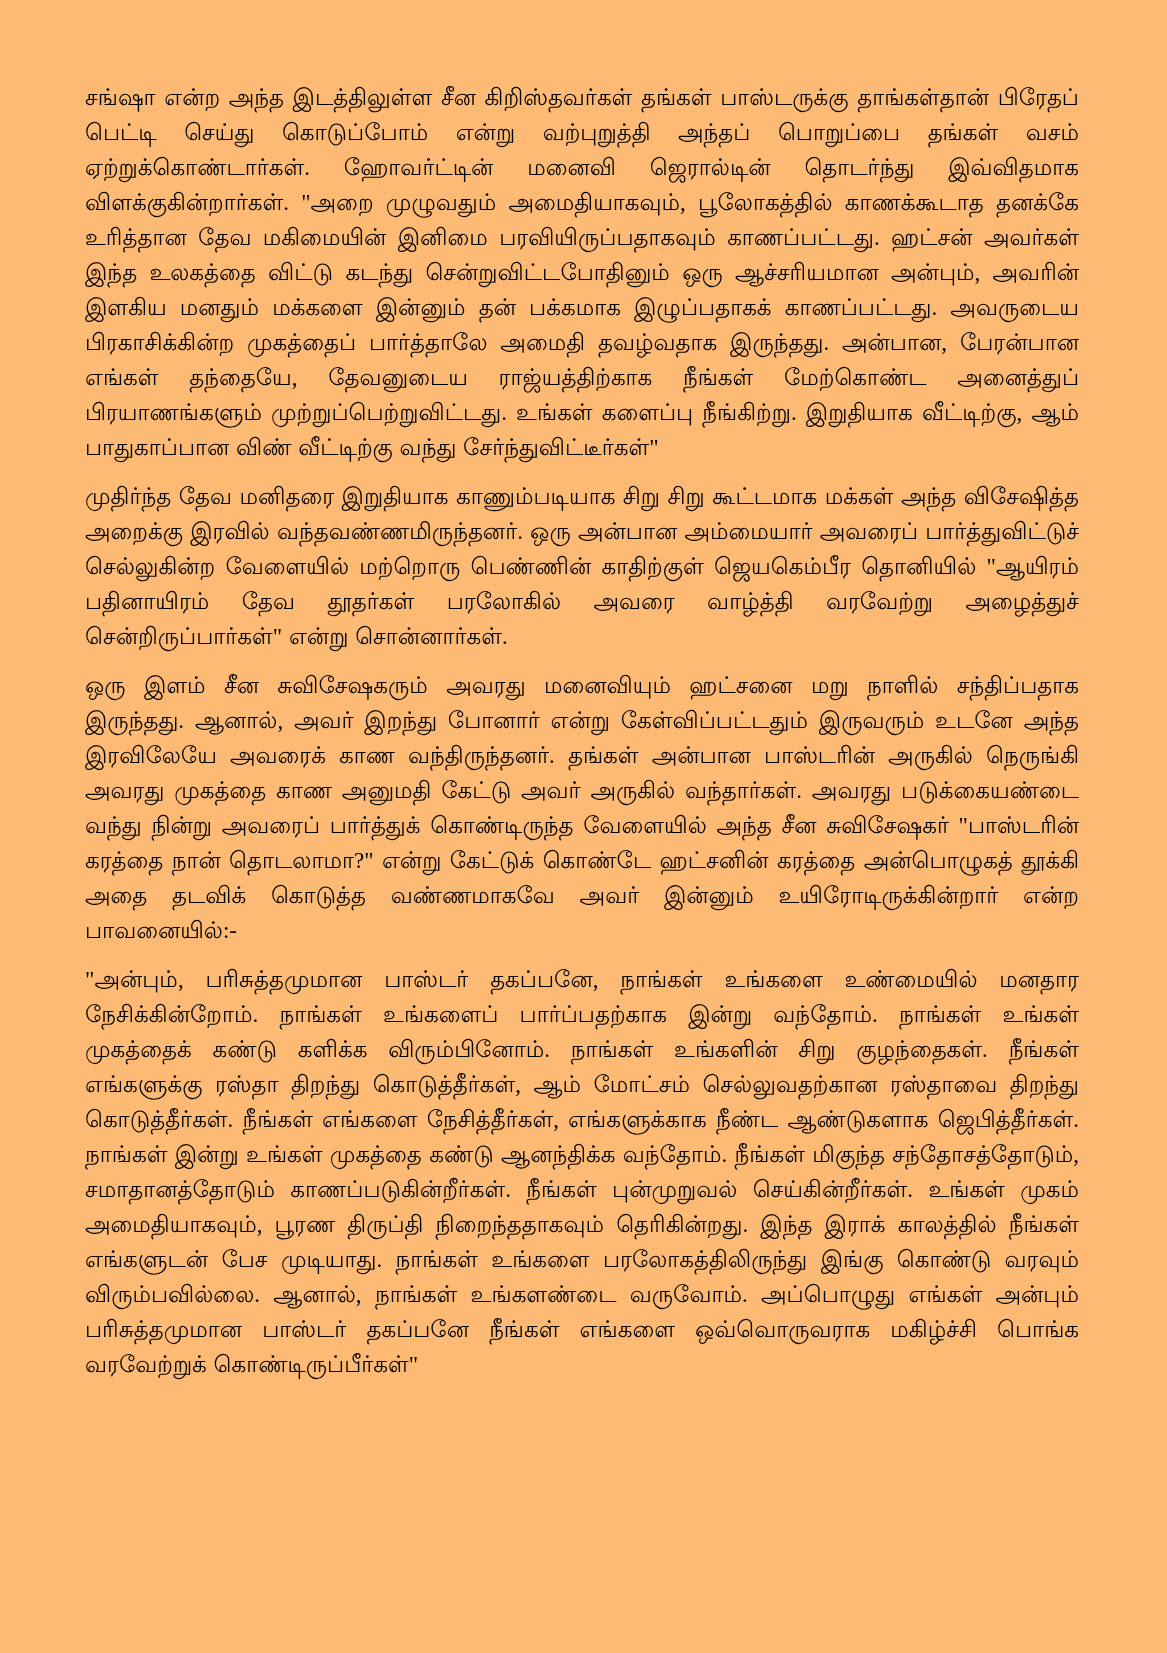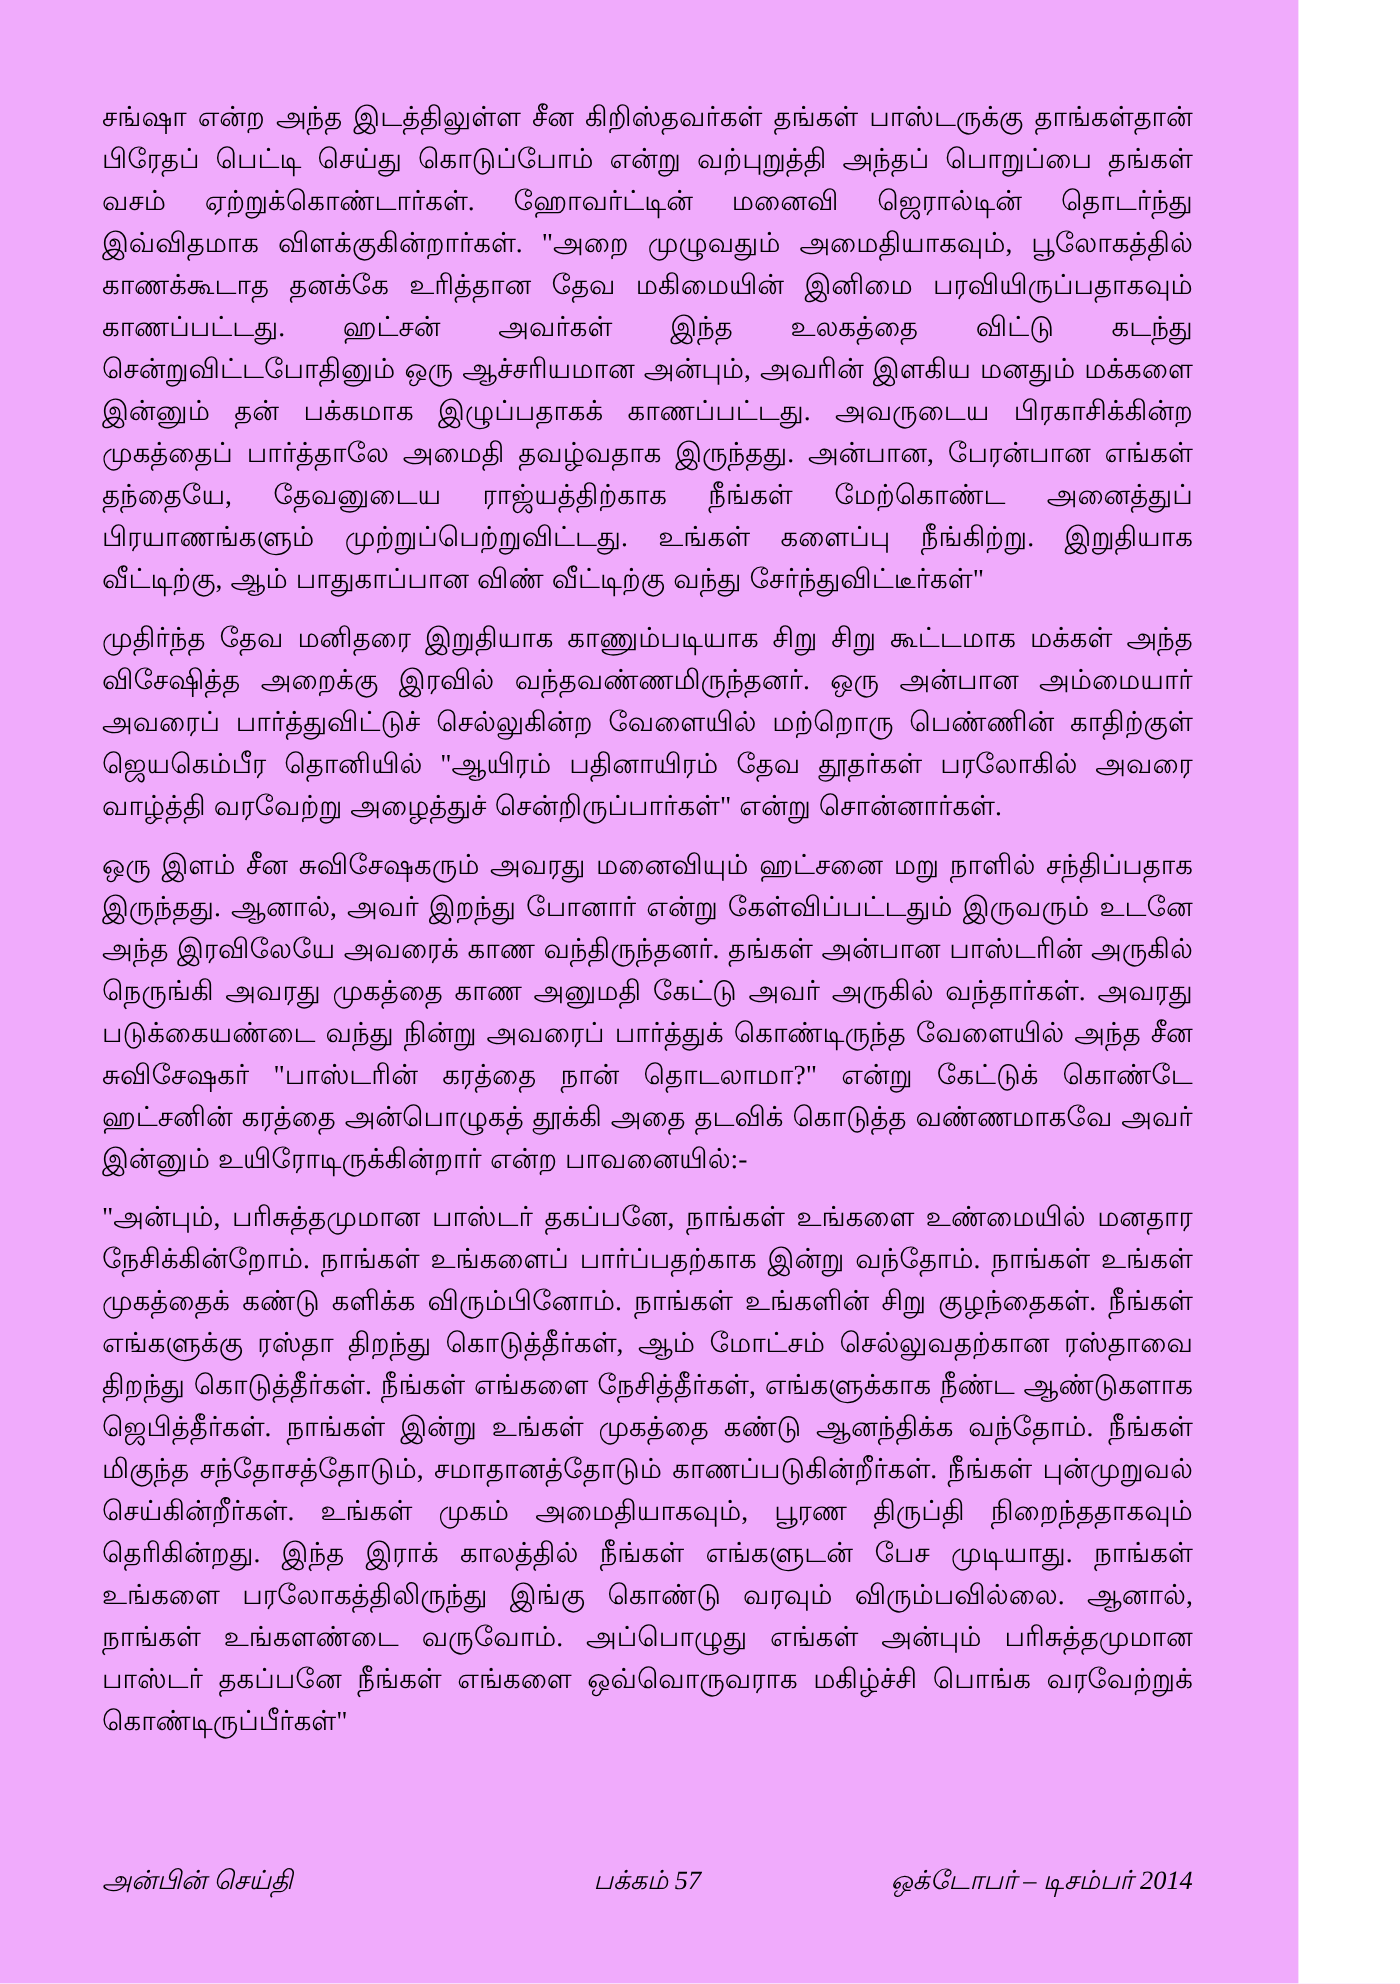--- a/index.html
+++ b/index.html
@@ -9,23 +9,23 @@
   }
   body {
     width: 1167px;
     height: 1653px;
     position: relative;
     font-family: "Liberation Serif", serif;
     color: #000000;
   }
   .page {
     position: relative;
-    width: 1082px;
+    width: 1167px;
     height: 1653px;
-    background: #f0abfc;
+    background: #fdba74;
     overflow: hidden;
   }
   .content {
     position: absolute;
     top: 80px;
     left: 85px;
     right: 88px;
   }
   p.body-para {
     font-size: 23px;
@@ -69,19 +69,14 @@
 
     <p class="body-para">முதிர்ந்த தேவ மனிதரை இறுதியாக காணும்படியாக சிறு சிறு கூட்டமாக மக்கள் அந்த விசேஷித்த அறைக்கு இரவில் வந்தவண்ணமிருந்தனர். ஒரு அன்பான அம்மையார் அவரைப் பார்த்துவிட்டுச் செல்லுகின்ற வேளையில் மற்றொரு பெண்ணின் காதிற்குள் ஜெயகெம்பீர தொனியில் "ஆயிரம் பதினாயிரம் தேவ தூதர்கள் பரலோகில் அவரை வாழ்த்தி வரவேற்று அழைத்துச் சென்றிருப்பார்கள்" என்று சொன்னார்கள்.</p>
 
 
     <p class="body-para">ஒரு இளம் சீன சுவிசேஷகரும் அவரது மனைவியும் ஹட்சனை மறு நாளில் சந்திப்பதாக இருந்தது. ஆனால், அவர் இறந்து போனார் என்று கேள்விப்பட்டதும் இருவரும் உடனே அந்த இரவிலேயே அவரைக் காண வந்திருந்தனர். தங்கள் அன்பான பாஸ்டரின் அருகில் நெருங்கி அவரது முகத்தை காண அனுமதி கேட்டு அவர் அருகில் வந்தார்கள். அவரது படுக்கையண்டை வந்து நின்று அவரைப் பார்த்துக் கொண்டிருந்த வேளையில் அந்த சீன சுவிசேஷகர் "பாஸ்டரின் கரத்தை நான் தொடலாமா?" என்று கேட்டுக் கொண்டே ஹட்சனின் கரத்தை அன்பொழுகத் தூக்கி அதை தடவிக் கொடுத்த வண்ணமாகவே அவர் இன்னும் உயிரோடிருக்கின்றார் என்ற பாவனையில்:-</p>
 
     <p class="body-para">"அன்பும், பரிசுத்தமுமான பாஸ்டர் தகப்பனே, நாங்கள் உங்களை உண்மையில் மனதார நேசிக்கின்றோம். நாங்கள் உங்களைப் பார்ப்பதற்காக இன்று வந்தோம். நாங்கள் உங்கள் முகத்தைக் கண்டு களிக்க விரும்பினோம். நாங்கள் உங்களின் சிறு குழந்தைகள். நீங்கள் எங்களுக்கு ரஸ்தா திறந்து கொடுத்தீர்கள், ஆம் மோட்சம் செல்லுவதற்கான ரஸ்தாவை திறந்து கொடுத்தீர்கள். நீங்கள் எங்களை நேசித்தீர்கள், எங்களுக்காக நீண்ட ஆண்டுகளாக ஜெபித்தீர்கள். நாங்கள் இன்று உங்கள் முகத்தை கண்டு ஆனந்திக்க வந்தோம். நீங்கள் மிகுந்த சந்தோசத்தோடும், சமாதானத்தோடும் காணப்படுகின்றீர்கள். நீங்கள் புன்முறுவல் செய்கின்றீர்கள். உங்கள் முகம் அமைதியாகவும், பூரண திருப்தி நிறைந்ததாகவும் தெரிகின்றது. இந்த இராக் காலத்தில் நீங்கள் எங்களுடன் பேச முடியாது. நாங்கள் உங்களை பரலோகத்திலிருந்து இங்கு கொண்டு வரவும் விரும்பவில்லை. ஆனால், நாங்கள் உங்களண்டை வருவோம். அப்பொழுது எங்கள் அன்பும் பரிசுத்தமுமான பாஸ்டர் தகப்பனே நீங்கள் எங்களை ஒவ்வொருவராக மகிழ்ச்சி பொங்க வரவேற்றுக் கொண்டிருப்பீர்கள்"</p>
 
   </div>
 
-  <div class="footer">
-    <span class="f-left">அன்பின் செய்தி</span>
-    <span class="f-center">பக்கம் 57</span>
-    <span class="f-right">ஒக்டோபர் – டிசம்பர் 2014</span>
-  </div>
 
 </div>
 
 </body></html>

